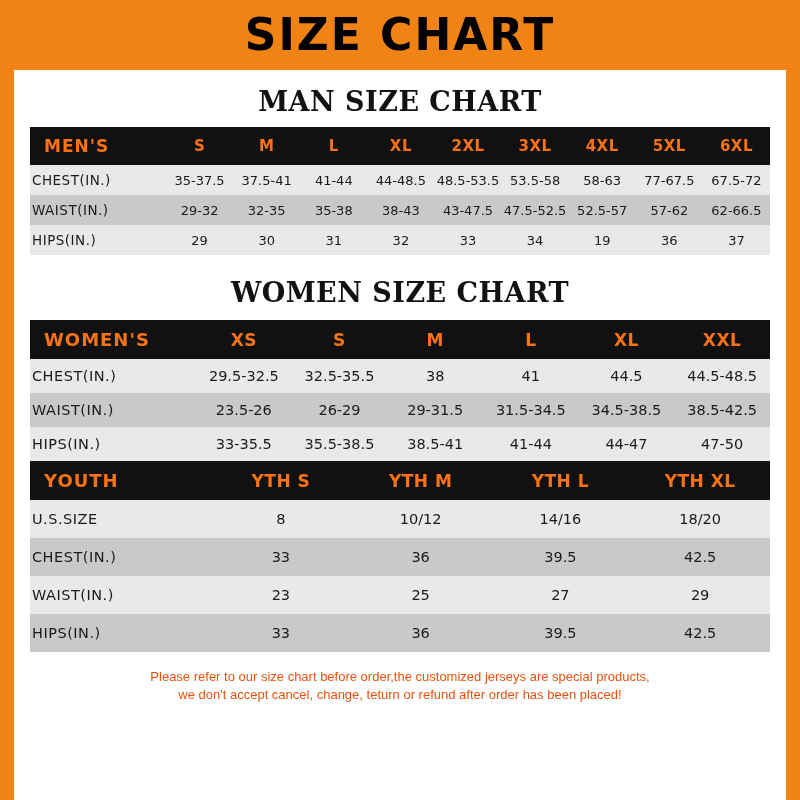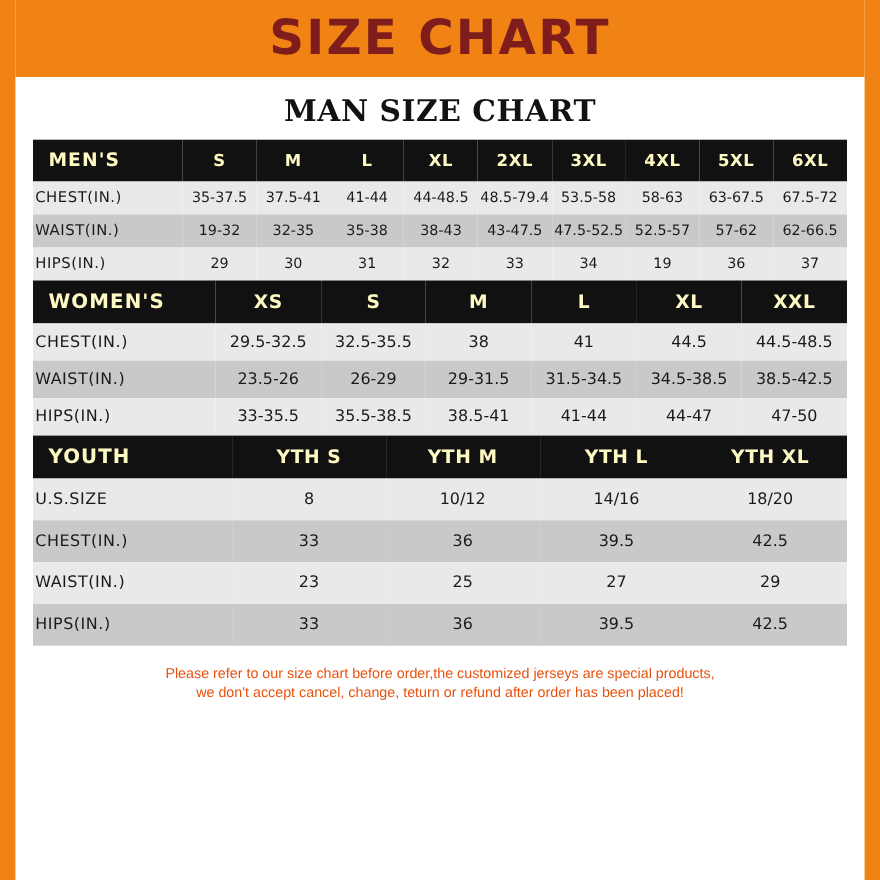--- a/index.html
+++ b/index.html
@@ -30,21 +30,21 @@
     display: flex;
     align-items: center;
     justify-content: center;
     flex: 0 0 auto;
   }
   .banner-title {
     font-family: "DejaVu Sans", sans-serif;
     font-weight: bold;
     font-size: 44px;
     letter-spacing: 2px;
-    color: #7f1d1d;
+    color: #000000;
     line-height: 1;
   }
   .content {
     flex: 1 1 auto;
     padding: 0 10px;
     box-sizing: border-box;
     display: flex;
     flex-direction: column;
   }
   .section-title {
@@ -67,21 +67,21 @@
   }
   table.chart th, table.chart td {
     text-align: center;
     font-family: "DejaVu Sans", sans-serif;
   }
   
   table.chart thead tr {
     background: #111111;
   }
   table.chart thead th {
-    color: #fef9c3;
+    color: #f97316;
     font-size: 15px;
     font-weight: bold;
     padding: 9px 2px;
     letter-spacing: 0.5px;
   }
   table.chart thead th.rowhead {
     text-align: left;
     padding-left: 14px;
     font-size: 17px;
     letter-spacing: 1px;
@@ -149,29 +149,29 @@
             <th>6XL</th>
           </tr>
       </thead>
       <tbody>
           <tr class="odd">
             <td class="rowhead" style="width: 120px;">CHEST(IN.)</td>
             <td>35-37.5</td>
             <td>37.5-41</td>
             <td>41-44</td>
             <td>44-48.5</td>
-            <td>48.5-79.4</td>
+            <td>48.5-53.5</td>
             <td>53.5-58</td>
             <td>58-63</td>
-            <td>63-67.5</td>
+            <td>77-67.5</td>
             <td>67.5-72</td>
           </tr>
           <tr class="even">
             <td class="rowhead" style="width: 120px;">WAIST(IN.)</td>
-            <td>19-32</td>
+            <td>29-32</td>
             <td>32-35</td>
             <td>35-38</td>
             <td>38-43</td>
             <td>43-47.5</td>
             <td>47.5-52.5</td>
             <td>52.5-57</td>
             <td>57-62</td>
             <td>62-66.5</td>
           </tr>
           <tr class="odd">
@@ -182,20 +182,21 @@
             <td>32</td>
             <td>33</td>
             <td>34</td>
             <td>19</td>
             <td>36</td>
             <td>37</td>
           </tr>
         </tbody>
     </table>
 
+    <div class="section-title t2">WOMEN SIZE CHART</div>
     <table class="chart" id="women-table">
       <thead>
         <tr>
             <th class="rowhead" style="width: 150px;">WOMEN'S</th>
             <th>XS</th>
             <th>S</th>
             <th>M</th>
             <th>L</th>
             <th>XL</th>
             <th>XXL</th>

